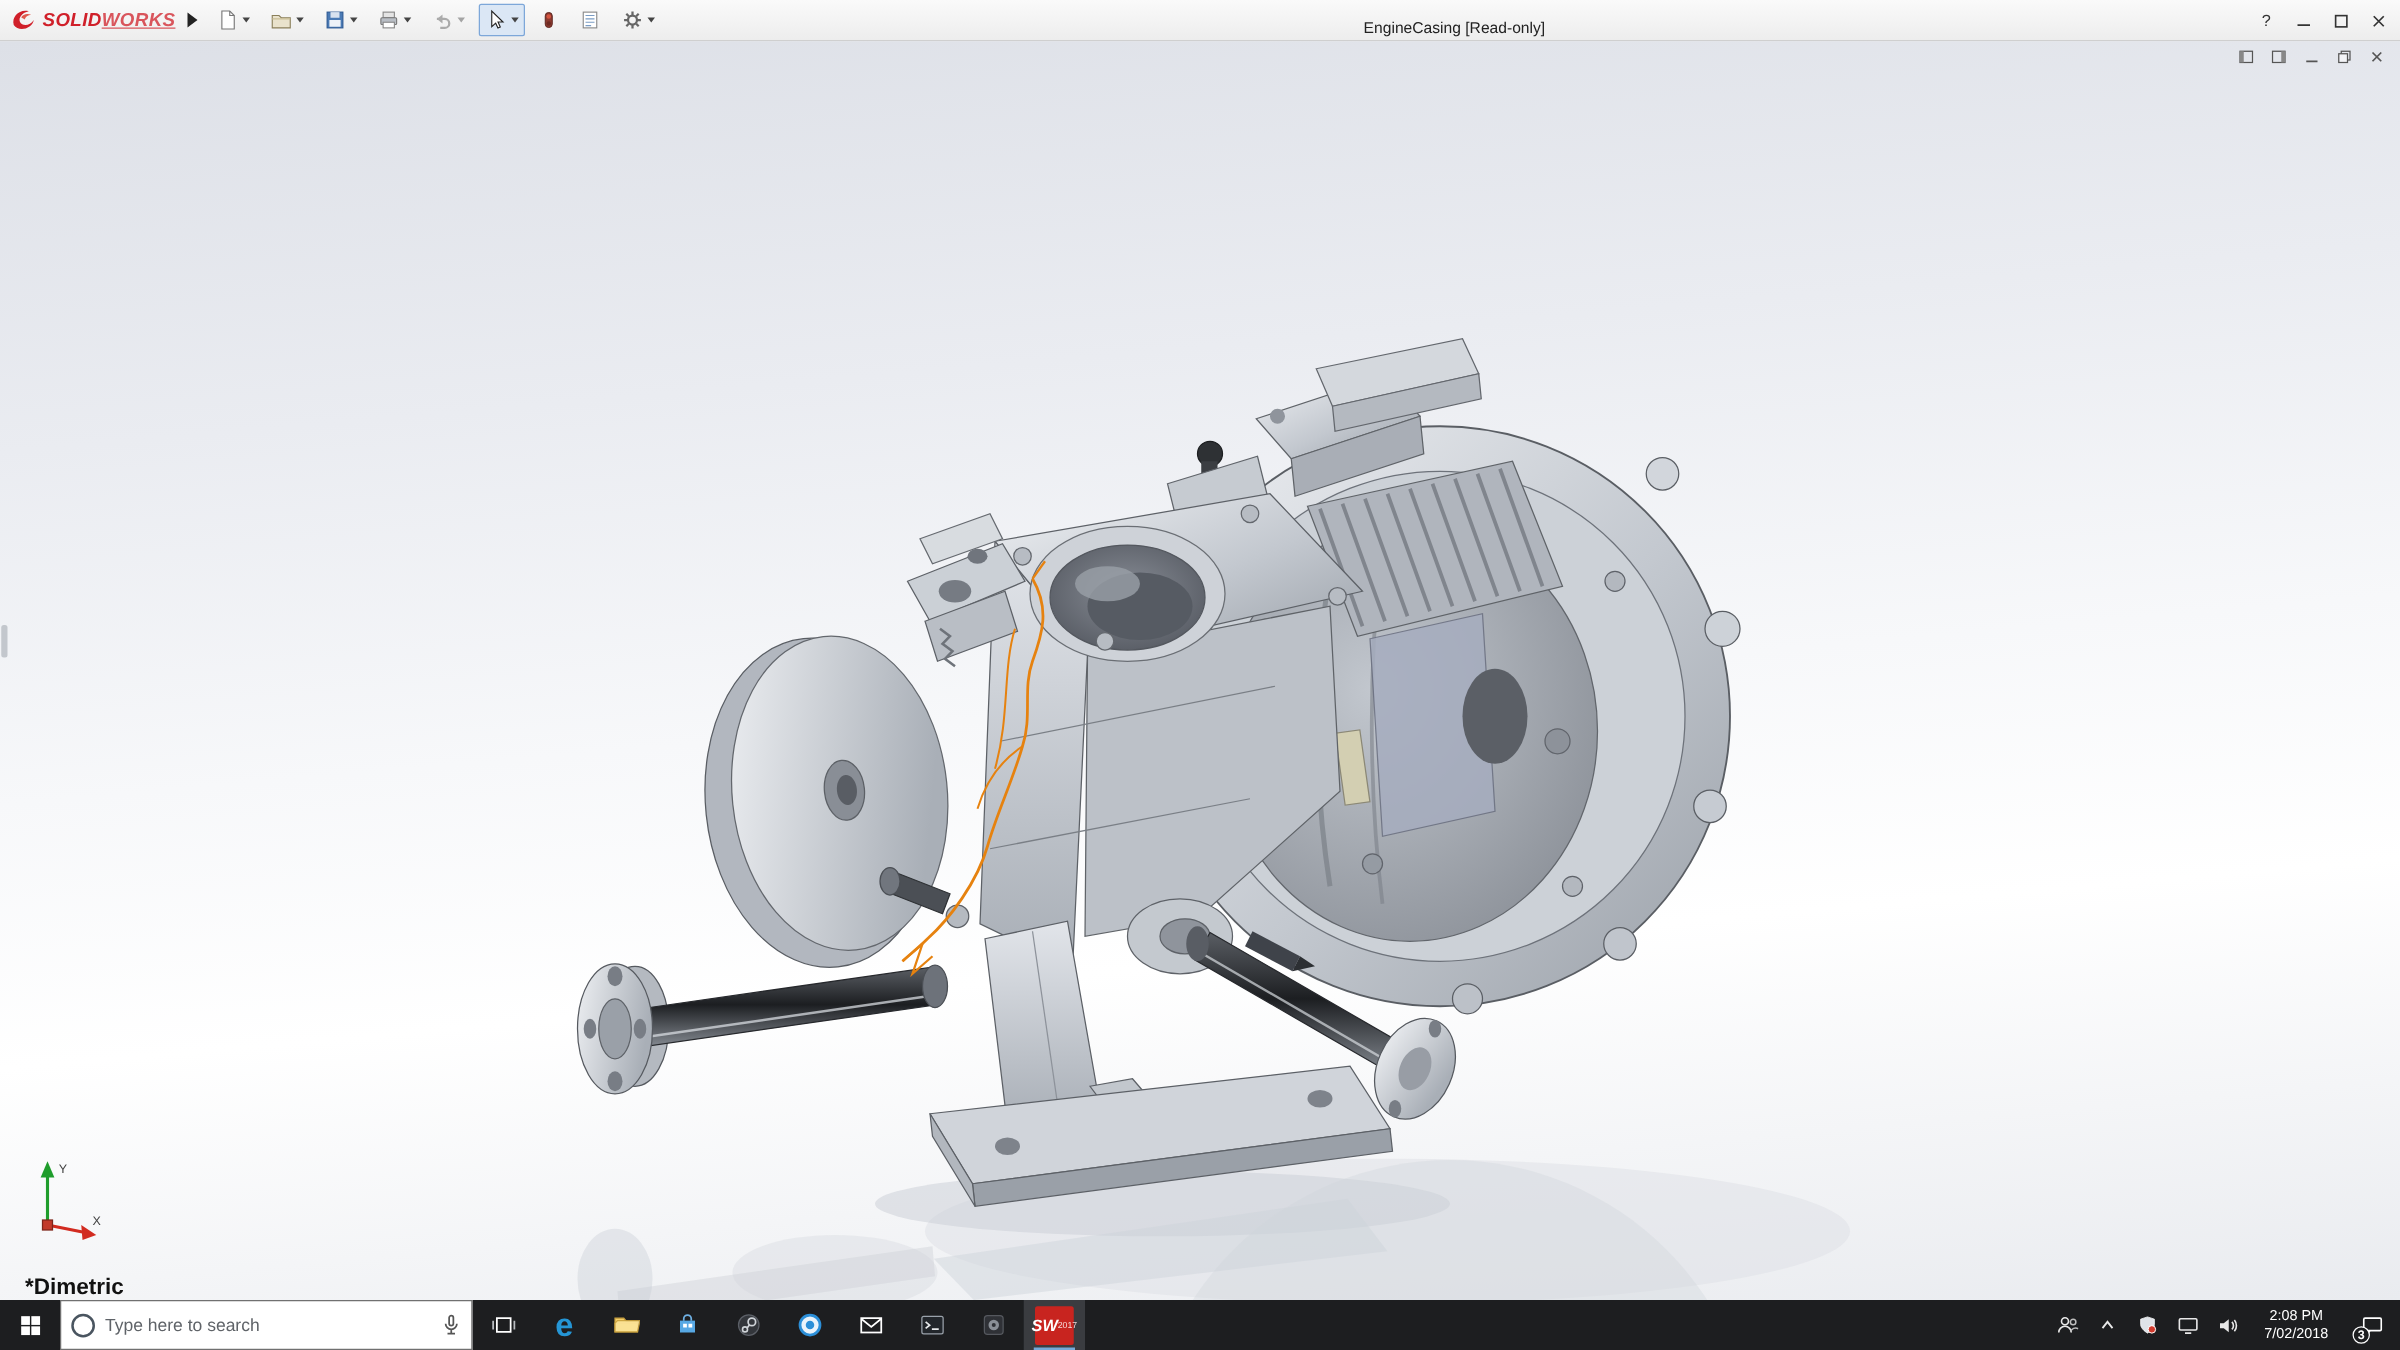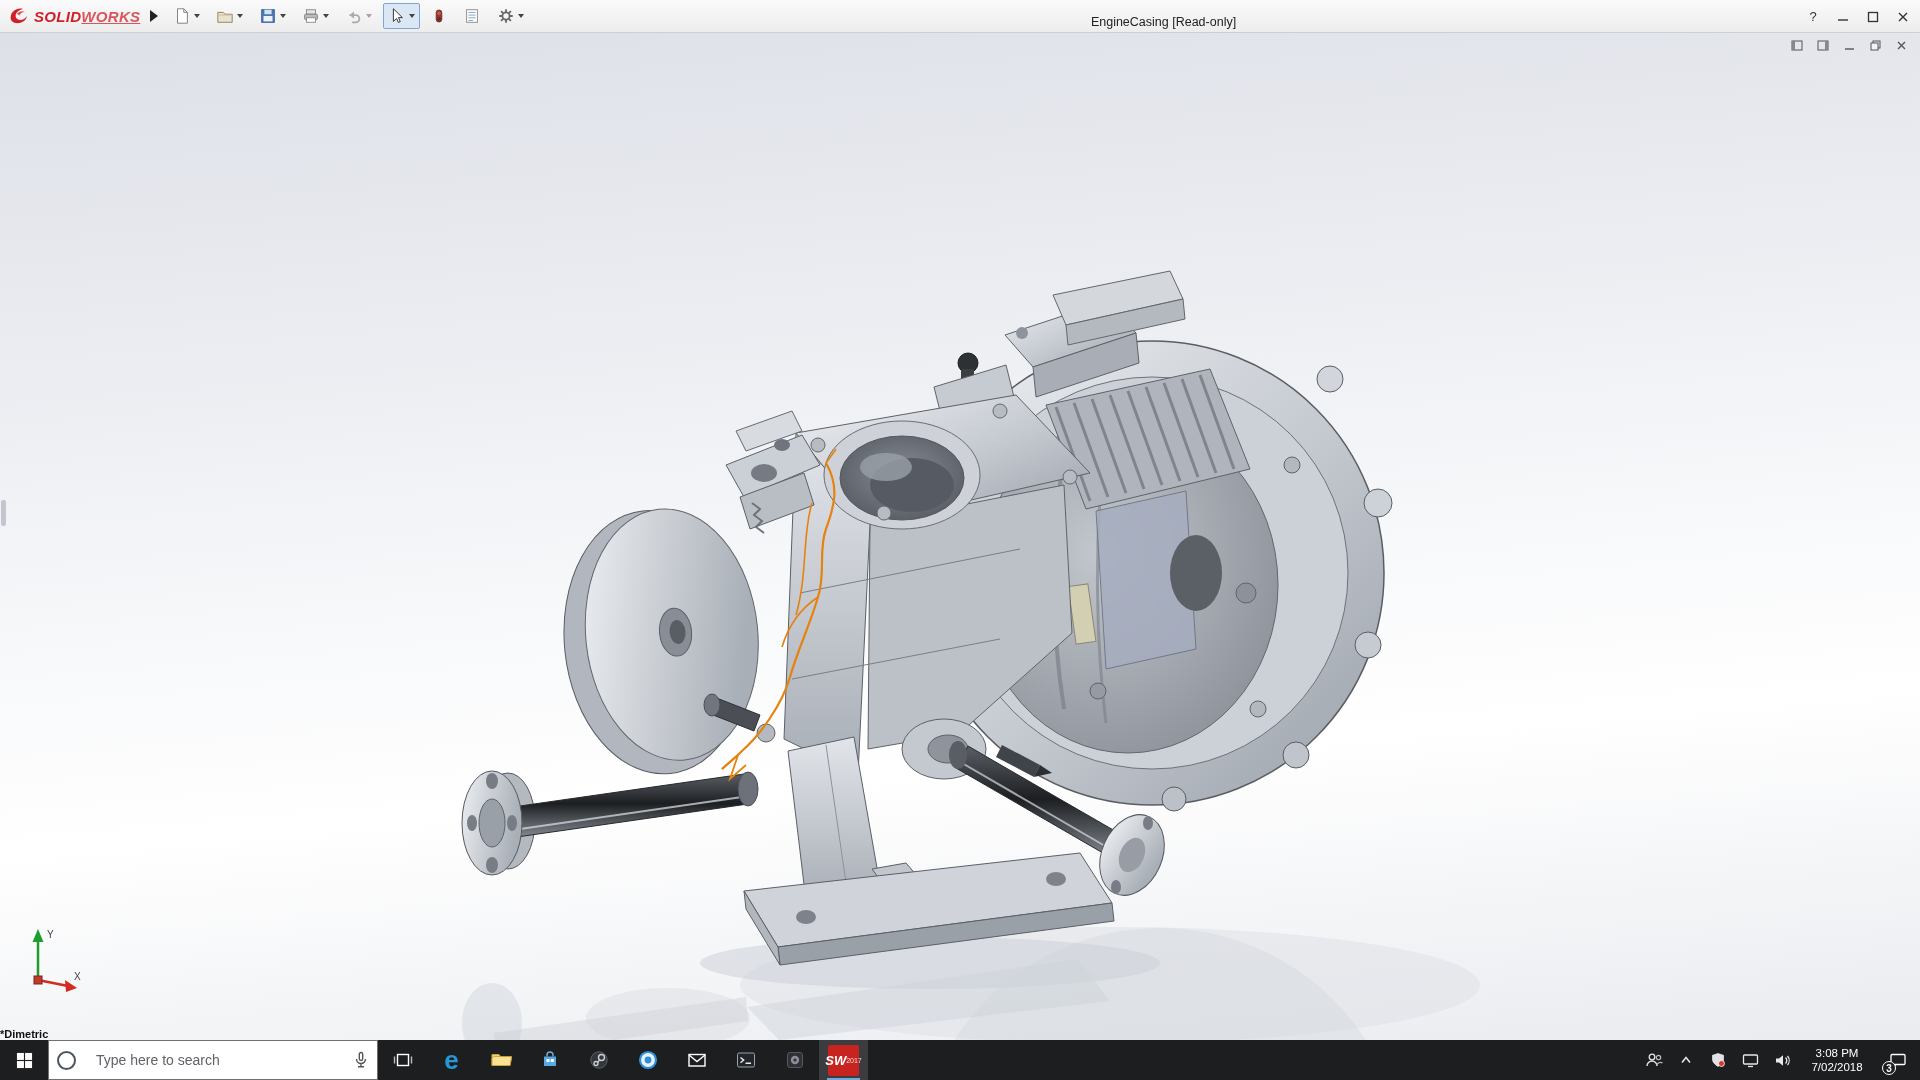--- a/index.html
+++ b/index.html
@@ -29,27 +29,27 @@
   
   .viewport { position:absolute; top:33px; left:0; right:0; height:1007px;
     background:linear-gradient(175deg,#dde0e7 0%,#eaecf1 28%,#f7f8fa 52%,#ffffff 70%,#e9ebef 100%);
     overflow:hidden; }
   .docbar { position:absolute; top:4px; right:10px; display:flex; gap:8px; align-items:center; }
   .dbtn { width:18px; height:16px; display:flex; align-items:center; justify-content:center; }
   .splitter { position:absolute; left:0; top:0; bottom:0; width:7px; }
   .splitter-handle { position:absolute; left:1px; top:467px; width:5px; height:26px; background:#c3c7cd; border-radius:2px; }
   .model-svg { position:absolute; left:0; top:0; }
   .triad { position:absolute; left:22px; bottom:44px; width:64px; height:74px; }
-  .view-label { position:absolute; left:0; bottom:0px; font-size:11px; font-weight:bold; color:#111; }
+  .view-label { position:absolute; left:20px; bottom:0px; font-size:18px; font-weight:bold; color:#111; }
 
   
   .taskbar { position:absolute; bottom:0; left:0; right:0; height:40px; background:#1d1e20;
     display:flex; align-items:stretch; color:#fff; }
   .startbtn { width:48px; display:flex; align-items:center; justify-content:center; }
-  .searchbox { width:330px; background:#ffffff; border:1px solid #707070; display:flex; align-items:center; padding:6px 8px; gap:20px; }
+  .searchbox { width:330px; background:#ffffff; border:1px solid #707070; display:flex; align-items:center; padding:6px 8px; gap:8px; }
   .cortana-ring { width:19px; height:19px; border:2.5px solid #4a5560; border-radius:50%; flex:none; }
   .searchbox input { flex:1; border:none; outline:none; font-size:14px; color:#333; font-family:"Liberation Sans",sans-serif; background:transparent; }
   .searchbox input::placeholder { color:#5f6368; }
   .appbtn { width:49px; display:flex; align-items:center; justify-content:center; position:relative; }
   .appbtn.running::after { content:""; position:absolute; bottom:0; left:8px; right:8px; height:2px; background:#76a9d8; }
   .appbtn.active { background:#3a3c40; }
   .edge-e { font-size:26px; font-weight:bold; color:#2596d6; line-height:1; }
   .sw-tile { width:31px; height:31px; background:#c8241f; border-radius:2px; display:flex; flex-direction:row;
     align-items:center; justify-content:center; line-height:1; }
   .sw-tile .l1 { color:#fff; font-weight:bold; font-size:13px; font-style:italic; }
@@ -503,21 +503,21 @@
           <path d="M6,13.5 h5" stroke="#e8e8e8" stroke-width="1.3"></path>
         </svg>
       </div>
       <div class="traybtn">
         <svg width="17" height="15" viewBox="0 0 17 15">
           <path d="M2,5.5 v4 h3 l4,3.2 v-10.4 l-4,3.2 z" fill="#e8e8e8"></path>
           <path d="M11.5,4.5 a4.2,4.2 0 0 1 0,6 M13.5,3 a7,7 0 0 1 0,9" stroke="#e8e8e8" fill="none" stroke-width="1.3"></path>
         </svg>
       </div>
       <div class="clock">
-        <div>3:08 PM</div>
+        <div>2:08 PM</div>
         <div>7/02/2018</div>
       </div>
       <div class="traybtn notif">
         <svg width="18" height="17" viewBox="0 0 18 17">
           <rect x="2" y="2.5" width="14" height="10" rx="1" fill="none" stroke="#fff" stroke-width="1.3"></rect>
           <path d="M4.5,15 l2.5,-2.5" stroke="#fff" stroke-width="1.3" fill="none"></path>
         </svg>
         <span class="badge">3</span>
       </div>
     </div>

